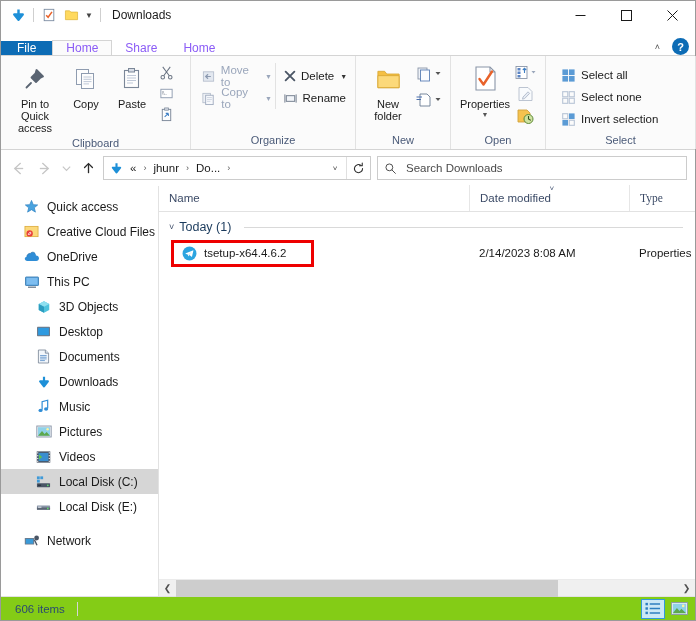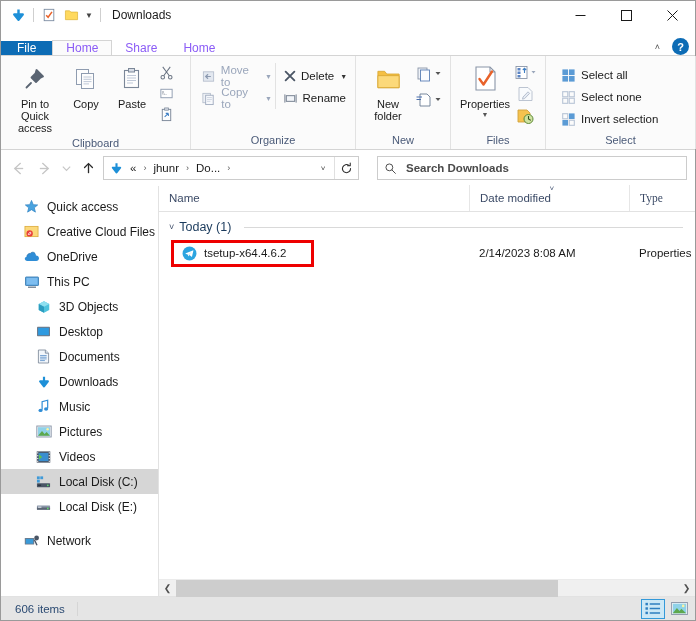--- a/index.html
+++ b/index.html
@@ -157,21 +157,21 @@
     font-size: 8px; color: #444;
   }
   .addr-refresh {
     width: 24px; height: 22px;
     display: flex; align-items: center; justify-content: center;
     border-left: 1px solid #e0e0e0;
   }
   .searchbox {
     flex: 0 0 310px; height: 24px;
     border: 1px solid #cccccc; background: #fff;
-    display: flex; align-items: center; margin-left: 18px; font-weight: bold;
+    display: flex; align-items: center; margin-left: 6px;
   }
   .search-ph { font-size: 11.5px; color: #4a4a4a; margin-left: 4px; }
 
   
   .main {
     flex: 1 1 auto;
     display: flex;
     min-height: 0;
     background: #ffffff;
   }
@@ -240,21 +240,21 @@
     background: #f0f0f0;
     display: flex; align-items: center;
     border-top: 1px solid #ebebeb;
   }
   .hs-arrow { width: 17px; height: 17px; display: flex; align-items: center; justify-content: center; font-size: 9px; color: #505050; }
   .hs-track { flex: 1; height: 17px; position: relative; }
   .hs-thumb { position: absolute; left: 0; top: 0; height: 17px; background: #cdcdcd; }
   .statusbar {
     flex: 0 0 24px; height: 24px;
     display: flex; align-items: center;
-    background: #e5e5e5;
+    background: #84cc16;
     border-top: 1px solid #e2e2e2;
     padding: 0 4px 0 14px;
   }
   .statustext { font-size: 11.5px; color: #2b4a72; }
   .status-sep { width: 1px; height: 14px; background: #d5d5d5; margin-left: 12px; }
   .viewbtns { margin-left: auto; display: flex; gap: 2px; align-items: center; }
   .vbtn { width: 24px; height: 20px; display: flex; align-items: center; justify-content: center; }
   .vbtn.sel { background: #cce8f6; border: 1px solid #3399d9; }
 </style>
 </head>
@@ -497,21 +497,21 @@
           </span>
           <span class="istk" style="width:26px;">
             <svg width="20" height="17" viewBox="0 0 20 17">
                 <path d="M2 2 H11 L14 5 V14 H2 Z" fill="#f5c24e" stroke="#d0a13c" stroke-width="0.9"></path>
                 <circle cx="12.5" cy="11" r="4.5" fill="#cfe3a0" stroke="#5f8a3a" stroke-width="1"></circle>
                 <path d="M12.5 8 V11 L14.8 12.4" stroke="#2f4f1c" stroke-width="1.1" fill="none"></path>
               </svg>
           </span>
         </div>
       </div>
-      <div class="rgroup-label">Files</div>
+      <div class="rgroup-label">Open</div>
     </div>
 
     <div class="rgroup" style="flex:0 0 150px;">
       <div class="rgroup-body" style="padding-top:6px; padding-left:10px;">
         <div class="smallcol">
           <div class="smallbtn en">
             <span class="sb-ico">
               <svg width="15" height="15" viewBox="0 0 16 16">
                   <g fill="#5b9bd5">
                     <rect x="1.5" y="1.5" width="6" height="6"></rect>

